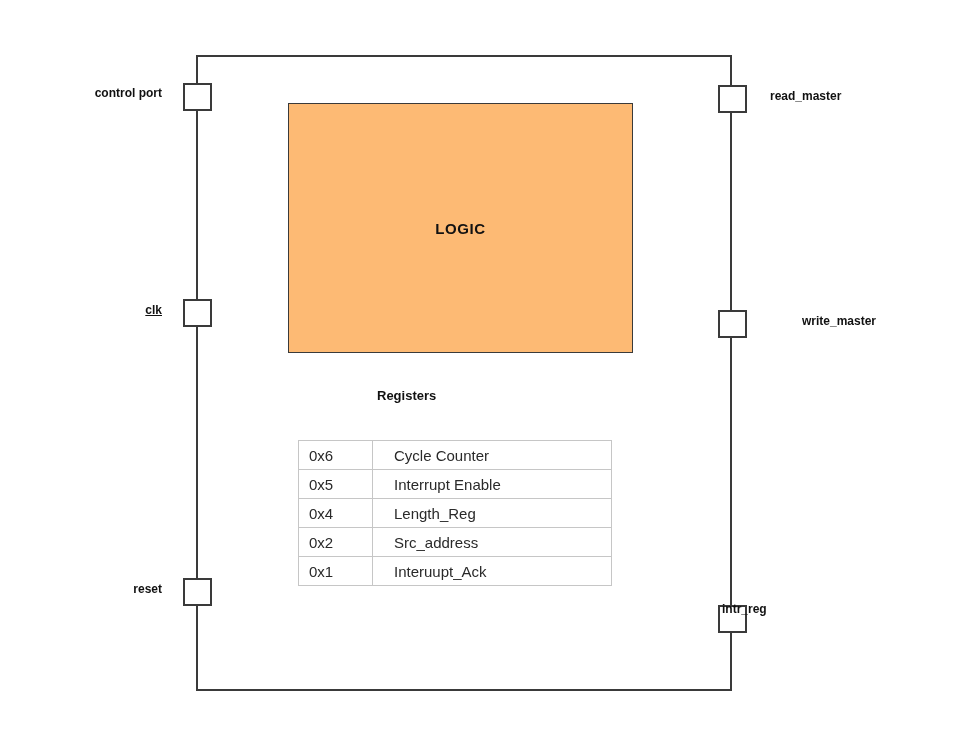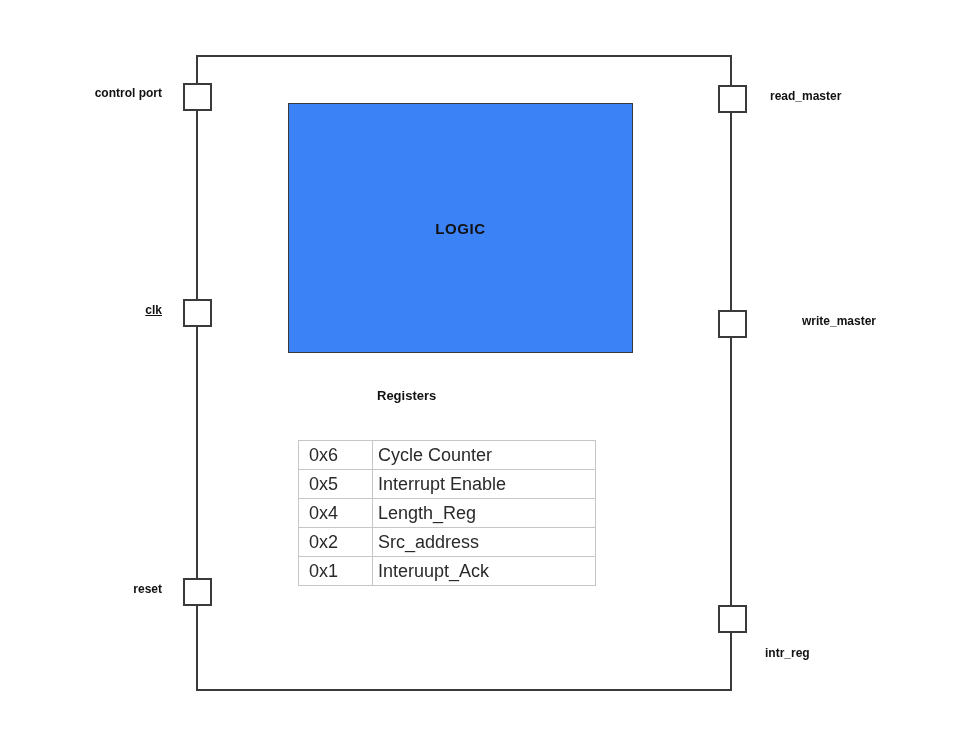--- a/index.html
+++ b/index.html
@@ -26,21 +26,21 @@
     background: #ffffff;
   }
   .logic-box {
     position: absolute;
     left: 288px;
     top: 103px;
     width: 345px;
     height: 250px;
     border: 1.5px solid #3a3a3a;
     box-sizing: border-box;
-    background: #3b82f6;
+    background: #fdba74;
     display: flex;
     align-items: center;
     justify-content: center;
     font-size: 15px;
     font-weight: bold;
     letter-spacing: 0.6px;
     color: #111111;
   }
   .port {
     position: absolute;
@@ -70,35 +70,35 @@
     color: #111111;
   }
   table.registers {
     position: absolute;
     left: 298px;
     top: 440px;
     border-collapse: collapse;
     background: #ffffff;
   }
   table.registers td {
-    font-size: 18px;
+    font-size: 15px;
     color: #2a2a2a;
     height: 28px;
     border: 1px solid #c6c6c6;
     background: #ffffff;
     white-space: nowrap;
     vertical-align: middle;
   }
   td.reg-addr {
     width: 63px;
     padding: 0 0 0 10px;
   }
   td.reg-name {
     width: 213px;
-    padding: 0 4px 0 5px;
+    padding: 0 4px 0 21px;
     border-left: 3px solid #161616;
     border-right: 3px solid #161616;
   }
   tr.last td.reg-name {
     border-bottom: 3px solid #161616;
   }
 </style>
 </head>
 <body>
 
@@ -119,21 +119,21 @@
   <span class="port-label left" style="left:20px; top:582px;">reset</span>
   <div class="port" style="left:183px; top:578px;"></div>
 
   <div class="port" style="left:718px; top:85px;"></div>
   <span class="port-label" style="left:770px; top:89px;">read_master</span>
 
   <div class="port" style="left:718px; top:310px;"></div>
   <span class="port-label" style="left:770px; top:314px;margin-left:32px;">write_master</span>
 
   <div class="port" style="left:718px; top:605px;"></div>
-  <span class="port-label" style="left:765px; top:602px;margin-top:44px;">intr_reg</span>
+  <span class="port-label" style="left:722px; top:602px;">intr_reg</span>
 
   <div class="registers-title">Registers</div>
 
   <table class="registers">
     <tbody>
       <tr>
         <td class="reg-addr">0x6</td>
         <td class="reg-name">Cycle Counter</td>
       </tr>
       <tr>

